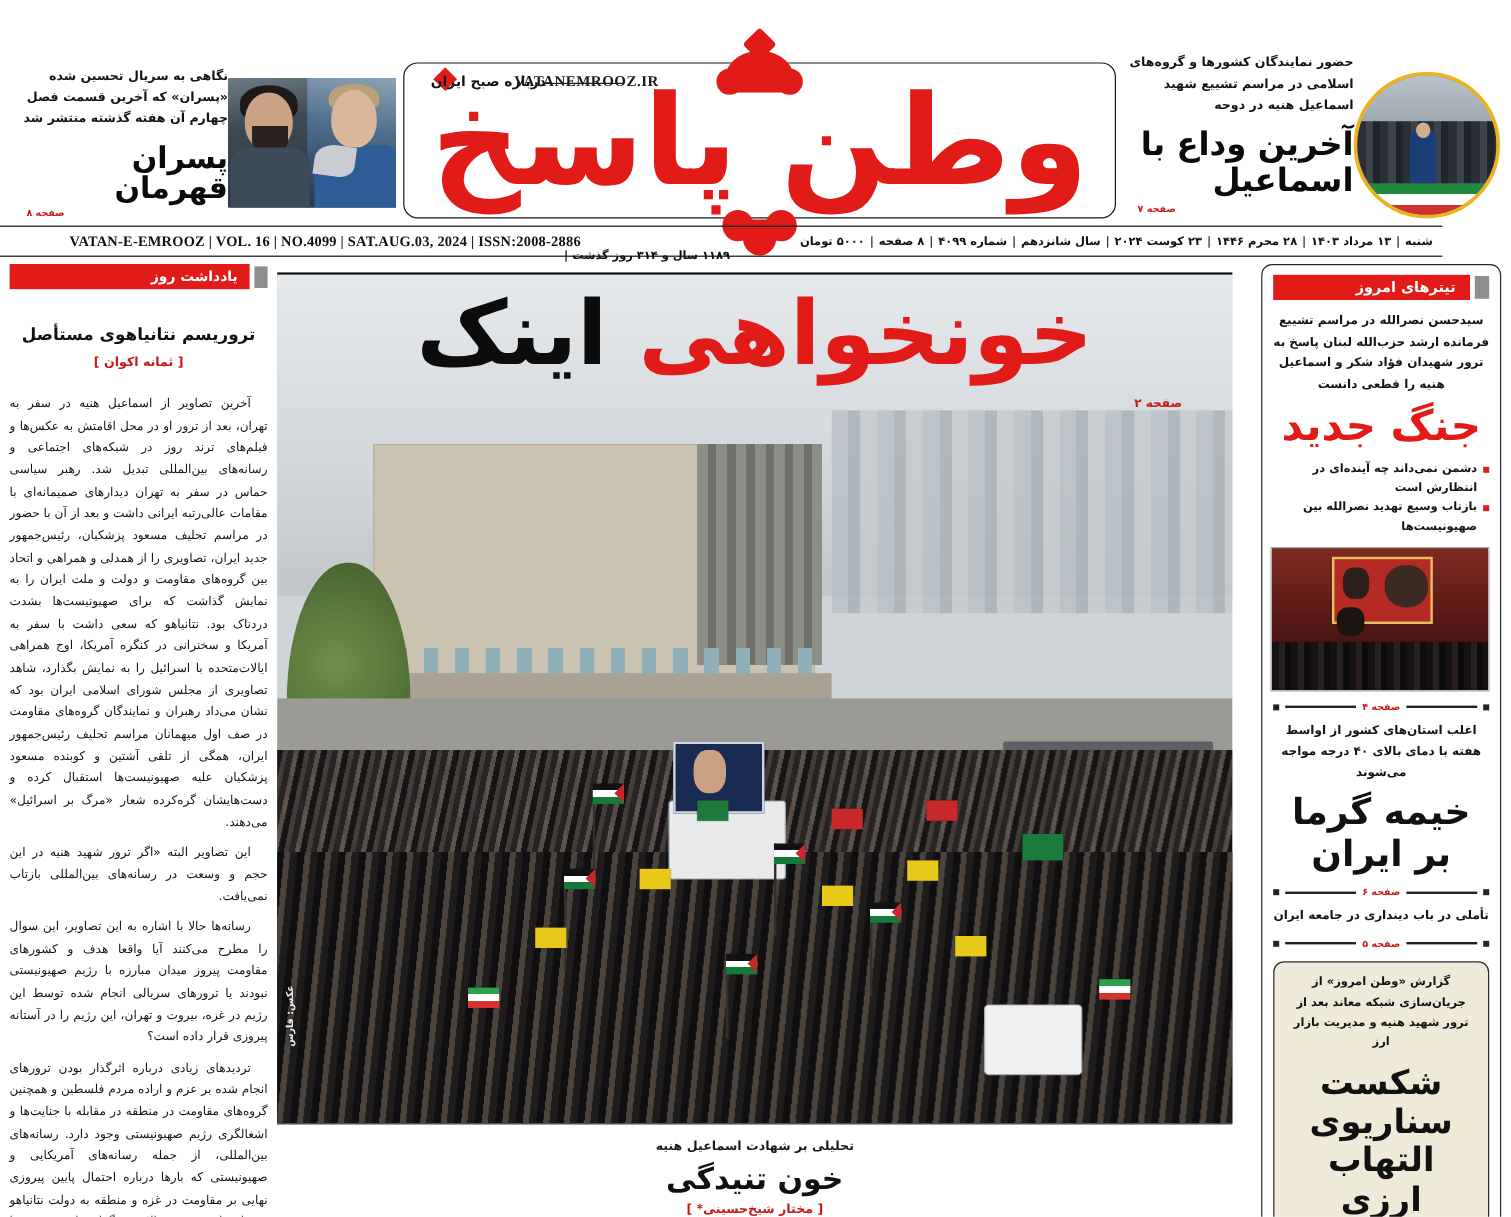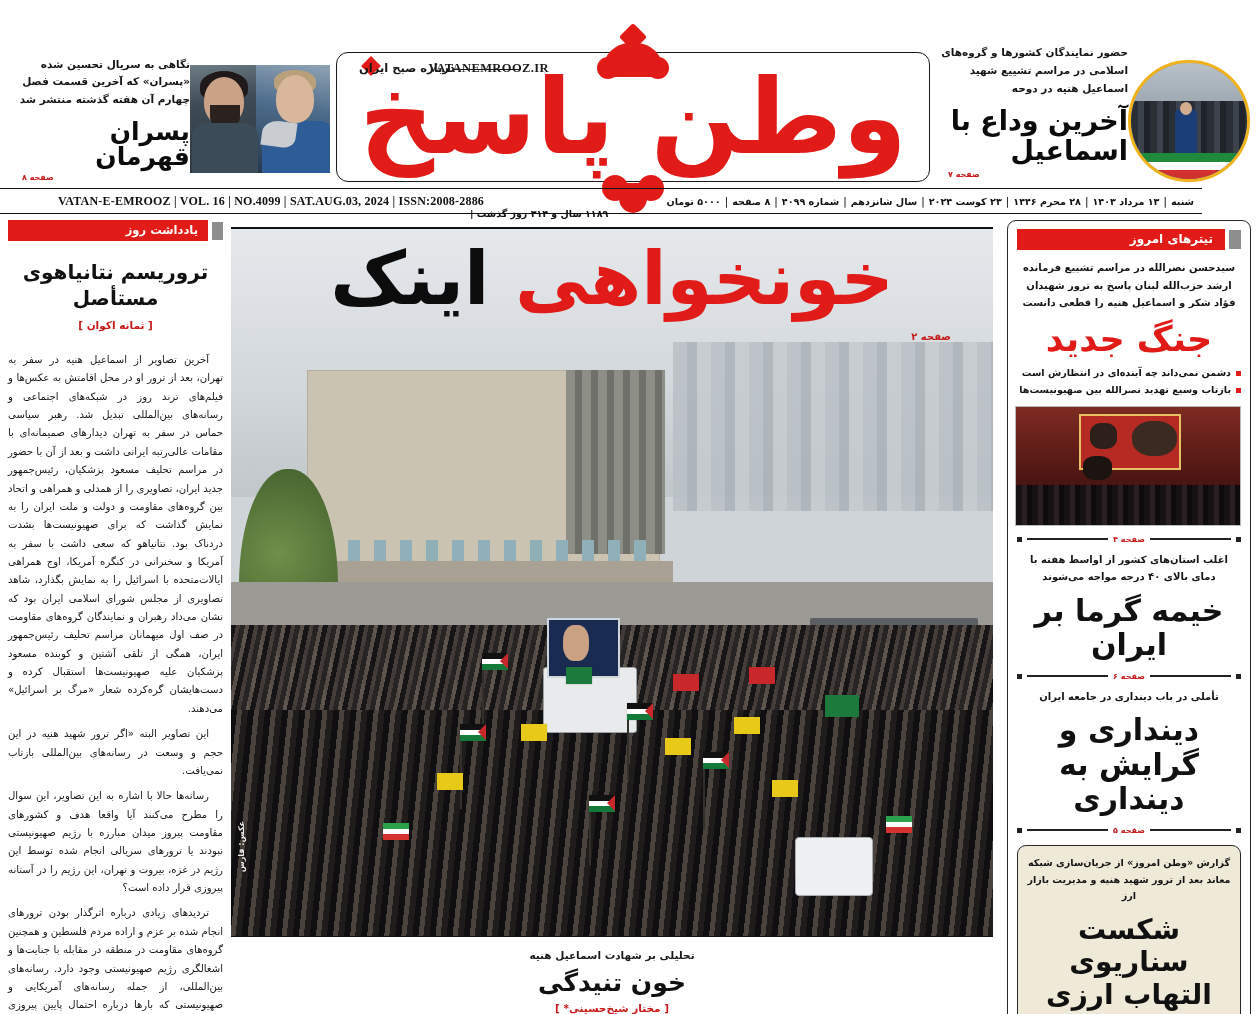--- a/index.html
+++ b/index.html
@@ -76,21 +76,21 @@
     font-family:"Liberation Serif",serif;font-size:12px;font-weight:700;letter-spacing:0.2px;color:#111;direction:ltr;}
   .infobar-fa-left{position:absolute;left:470px;top:12px;height:24px;display:flex;align-items:center;font-size:9.5px;font-weight:700;color:#111;}
   .infobar-fa{position:absolute;right:8px;top:0;height:24px;display:flex;align-items:center;
     font-size:9.6px;font-weight:700;color:#111;gap:4px;direction:rtl;}
   .infobar-fa span.sep{color:#333;}
 
   
   .body-grid{position:absolute;top:220px;left:0;width:1259px;height:794px;display:flex;flex-direction:row;}
 
   
-  .sidebar{width:244px;margin-right:8px;margin-left:12px;display:flex;flex-direction:column;border-radius:14px;}
+  .sidebar{width:200px;margin-right:8px;margin-left:22px;display:flex;flex-direction:column;border-radius:14px;}
   .panel{border:1.3px solid #2a2a2a;border-radius:9px;padding:8px 9px 10px 9px;background:#fff;}
   .badge-row{display:flex;flex-direction:row-reverse;align-items:center;gap:4px;margin-bottom:9px;}
   .badge{background:#e01b18;color:#fff;font-size:12px;font-weight:800;padding:3px 12px 4px 12px;flex:1;text-align:right;}
   .badge-sq{width:12px;height:19px;background:#8e8e8e;}
   .sb-kicker{font-size:10px;line-height:1.75;text-align:center;font-weight:700;color:#141414;}
   .sb-head-red{font-size:35px;font-weight:900;color:#e01b18;text-align:center;line-height:1.05;margin:9px 0 8px;}
   .sb-head-blk{font-size:30px;font-weight:900;color:#111;text-align:center;line-height:1.15;margin:8px 0 6px;}
   .bullets{list-style:none;margin:0;padding:0;}
   .bullets li{font-size:9.6px;font-weight:700;line-height:1.7;color:#141414;text-align:right;position:relative;padding-right:10px;}
   .bullets li::before{content:"";position:absolute;right:0;top:6px;width:5px;height:5px;background:#e01b18;}
@@ -163,21 +163,21 @@
   .center-bottom{margin:0 2px;border-top:1.6px solid #111;padding-top:12px;text-align:center;}
   .cb-kicker{font-size:10.5px;font-weight:700;color:#1a1a1a;}
   .cb-title{font-size:25px;font-weight:800;color:#111;margin:7px 0 5px;}
   .cb-byline{font-size:10.5px;color:#c61a18;font-weight:700;}
 
   
   .leftcol{width:215px;margin-left:8px;margin-right:6px;display:flex;flex-direction:column;}
   .lc-badge-row{display:flex;flex-direction:row-reverse;align-items:center;gap:4px;}
   .lc-badge{background:#e01b18;color:#fff;font-size:11.5px;font-weight:800;padding:3px 10px 4px;flex:1;text-align:right;}
   .lc-sq{width:11px;height:18px;background:#8e8e8e;}
-  .lc-title{font-size:20px;font-weight:800;color:#111;text-align:center;line-height:1.3;margin:18px 0 8px;}
+  .lc-title{font-size:14px;font-weight:800;color:#111;text-align:center;line-height:1.3;margin:29px 0 8px;}
   .lc-byline{font-size:10.5px;color:#c61a18;font-weight:700;text-align:center;margin-bottom:10px;}
   .lc-body p{font-size:10.1px;line-height:1.82;text-align:justify;color:#161616;margin:0 0 7px;text-indent:14px;}
   .lc-divider{height:1.4px;background:#111;margin:2px 0 8px;}
 </style>
 </head>
 <body>
 
 <div class="page">
 
   <div class="masthead">
@@ -301,21 +301,20 @@
             <span class="sq"></span>
               <span class="ln"></span>
             <span class="pg">صفحه ۶</span>
             <span class="ln"></span>
               <span class="sq"></span>
           </div>
         </div>
 
         <div>
           <div class="sb-kicker">تأملی در باب دینداری در جامعه ایران</div>
-          <div class="sb-head-blk">دینداری و گرایش به دینداری</div>
           <div class="rule-pg">
             <span class="sq"></span>
               <span class="ln"></span>
             <span class="pg">صفحه ۵</span>
             <span class="ln"></span>
               <span class="sq"></span>
           </div>
         </div>
 
         <div class="panel-cream">

